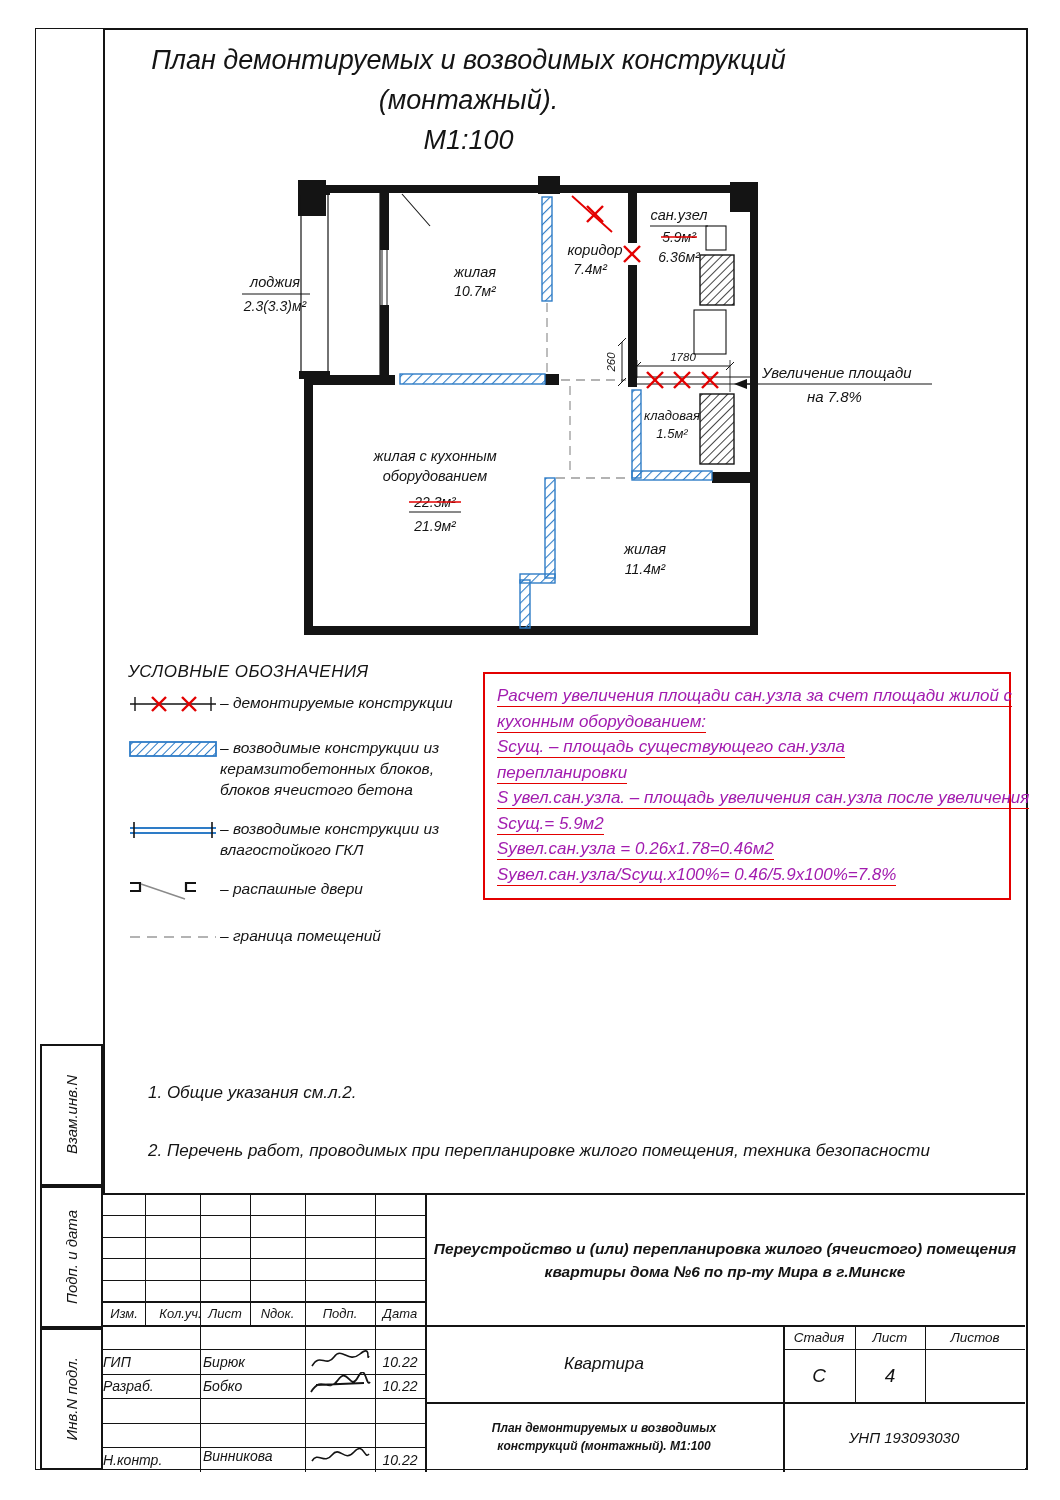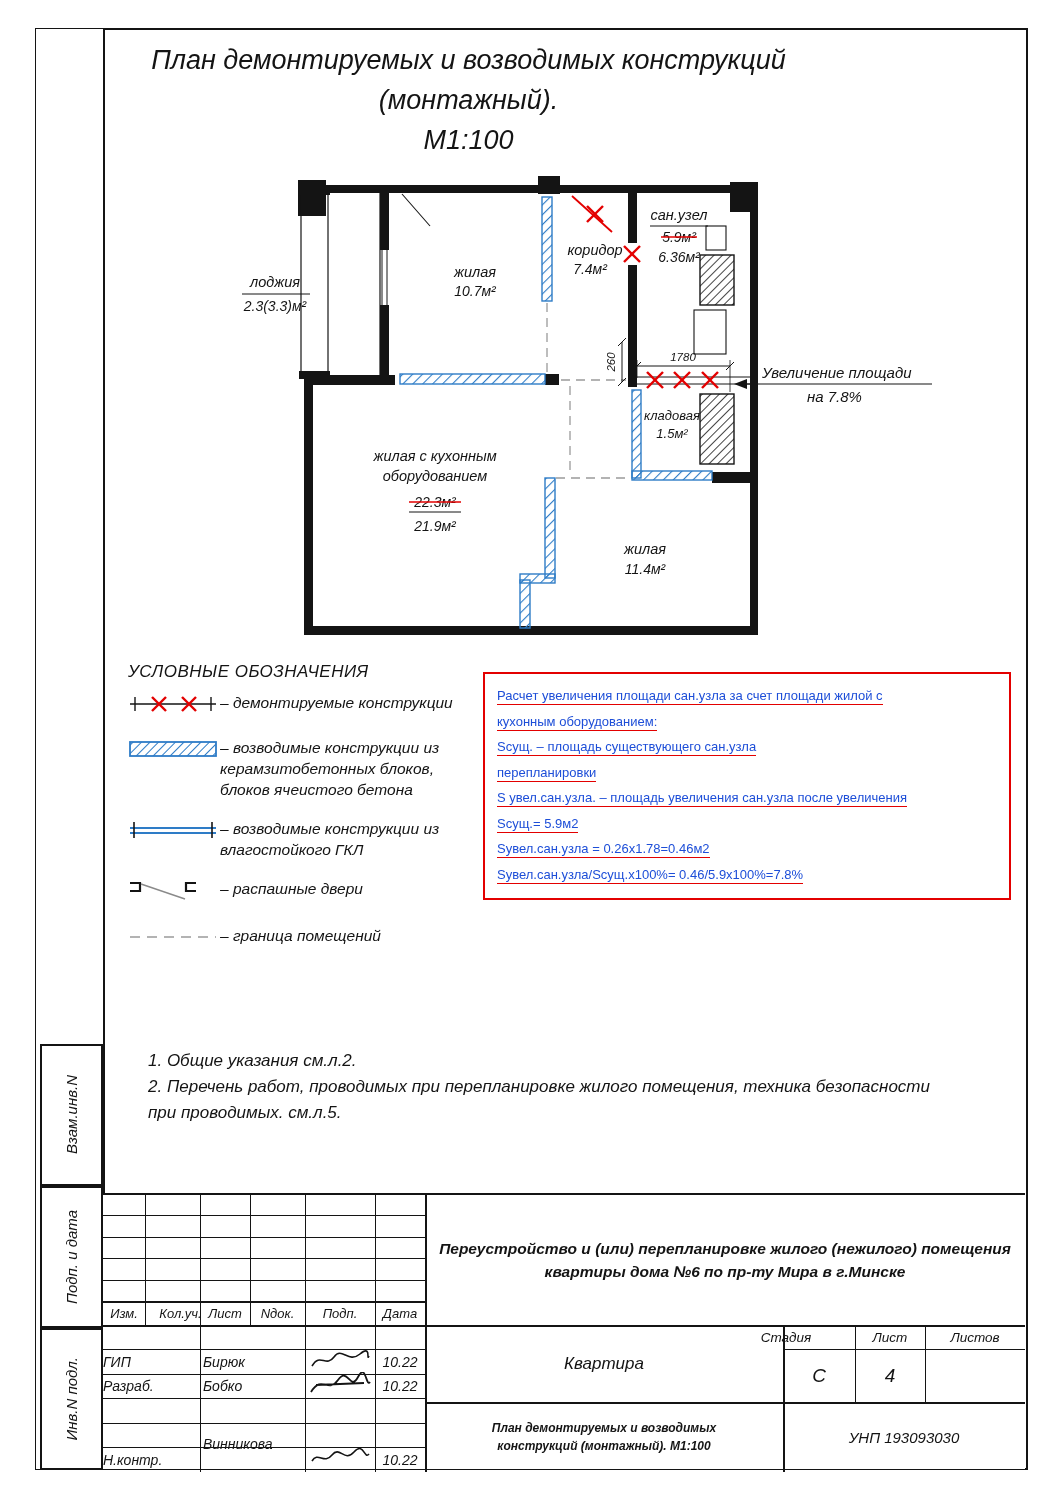--- a/index.html
+++ b/index.html
@@ -18,26 +18,26 @@
   .plan-svg text{font-family:"Liberation Sans",sans-serif;font-style:italic;fill:#141414;}
   
   .legend{position:absolute;left:128px;top:662px;width:352px;}
   .legend-title{font-style:italic;font-size:17px;letter-spacing:.5px;margin-bottom:10px;}
   .legend-item{display:flex;align-items:flex-start;margin-bottom:18px;}
   .legend-sym{flex:0 0 92px;margin-top:1px;}
   .legend-label{font-style:italic;font-size:15.5px;line-height:21px;max-width:245px;}
   
   .calc-box{position:absolute;left:483px;top:672px;width:528px;box-sizing:border-box;
     border:2px solid #e30000;padding:9px 12px 11px 12px;}
-  .calc-line{font-size:13px;line-height:25.5px;color:#1d4ed8;white-space:nowrap;}
+  .calc-line{font-style:italic;font-size:17px;line-height:25.5px;color:#a21caf;white-space:nowrap;}
   .calc-line span{border-bottom:1.5px solid #e30000;padding-bottom:1px;}
   
   .notes{position:absolute;left:148px;top:1048px;width:840px;font-style:italic;
     font-size:17px;line-height:26px;}
-  .notes div{white-space:nowrap;}
+  .notes div{white-space:nowrap;margin-top:32px;}
   
   .side-cell{position:absolute;left:40px;width:63px;border:2px solid #141414;
     box-sizing:border-box;display:flex;align-items:center;justify-content:center;background:#fff;}
   .side-cell span{writing-mode:vertical-rl;transform:rotate(180deg);
     font-style:italic;font-size:15px;white-space:nowrap;}
   
   .tb{position:absolute;left:103px;top:1193px;width:922px;height:274px;
     border-top:2.5px solid #141414;box-sizing:content-box;background:#fff;}
   .tb .abs{position:absolute;box-sizing:border-box;}
   .tb .vline{background:#141414;width:1px;}
@@ -347,36 +347,36 @@
     <div class="abs cell sig-row left" style="left:0;top:179px;width:97px;height:24px;">Разраб.</div>
     <div class="abs cell sig-row left" style="left:100px;top:179px;width:100px;height:24px;">Бобко</div>
     <div class="abs" style="left:205px;top:177px;width:64px;height:26px;">
       <svg width="64" height="26" viewBox="0 0 64 26">
           <path d="M3,20 C14,2 20,22 30,8 S42,20 50,5 S58,16 62,10 M8,13 L56,11" fill="none" stroke="#141414" stroke-width="1.8"></path>
         </svg>
     </div>
     <div class="abs cell sig-row" style="left:272px;top:179px;width:50px;height:24px;">10.22</div>
 
     <div class="abs cell sig-row left" style="left:0;top:252px;width:97px;height:25px;">Н.контр.</div>
-    <div class="abs cell sig-row left" style="left:100px;top:236px;width:100px;height:25px;">Винникова</div>
+    <div class="abs cell sig-row left" style="left:100px;top:248px;width:100px;height:25px;">Винникова</div>
     <div class="abs" style="left:205px;top:250px;width:64px;height:26px;">
       <svg width="64" height="26" viewBox="0 0 64 26">
           <path d="M4,16 C10,6 16,20 24,10 S36,18 46,7 S56,15 61,9" fill="none" stroke="#141414" stroke-width="1.6"></path>
         </svg>
     </div>
     <div class="abs cell sig-row" style="left:272px;top:252px;width:50px;height:25px;">10.22</div>
 
     <div class="abs cell" style="left:322px;top:0;width:600px;height:130px;flex-direction:column;justify-content:center;gap:5px;font-weight:bold;font-size:15.5px;">
-      <div>Переустройство и (или) перепланировке жилого (нежилого) помещения</div>
+      <div>Переустройство и (или) перепланировка жилого (ячеистого) помещения</div>
       <div>квартиры дома №6 по пр-ту Мира в г.Минске</div>
     </div>
 
     <div class="abs cell" style="left:322px;top:130px;width:358px;height:77px;font-size:17px;">Квартира</div>
 
-    <div class="abs cell hdr" style="left:647px;top:130px;width:72px;height:24px;font-size:13.5px;">Стадия</div>
+    <div class="abs cell hdr" style="left:680px;top:130px;width:72px;height:24px;font-size:13.5px;">Стадия</div>
     <div class="abs cell hdr" style="left:752px;top:130px;width:70px;height:24px;font-size:13.5px;">Лист</div>
     <div class="abs cell hdr" style="left:822px;top:130px;width:100px;height:24px;font-size:13.5px;">Листов</div>
     <div class="abs cell stage-val" style="left:680px;top:154px;width:72px;height:53px;">С</div>
     <div class="abs cell stage-val" style="left:752px;top:154px;width:70px;height:53px;">4</div>
     <div class="abs cell stage-val" style="left:822px;top:154px;width:100px;height:53px;"></div>
 
     <div class="abs cell" style="left:322px;top:207px;width:358px;height:70px;flex-direction:column;justify-content:center;gap:4px;font-weight:bold;font-size:12px;">
       <div>План демонтируемых и возводимых</div>
       <div>конструкций (монтажный). М1:100</div>
     </div>

